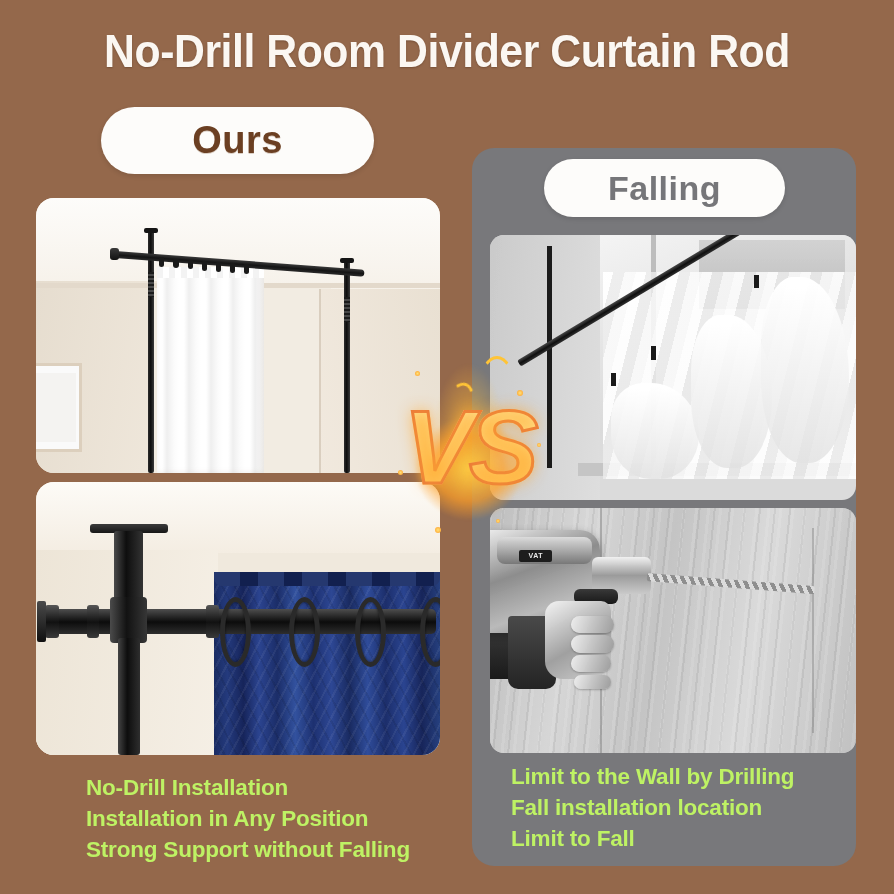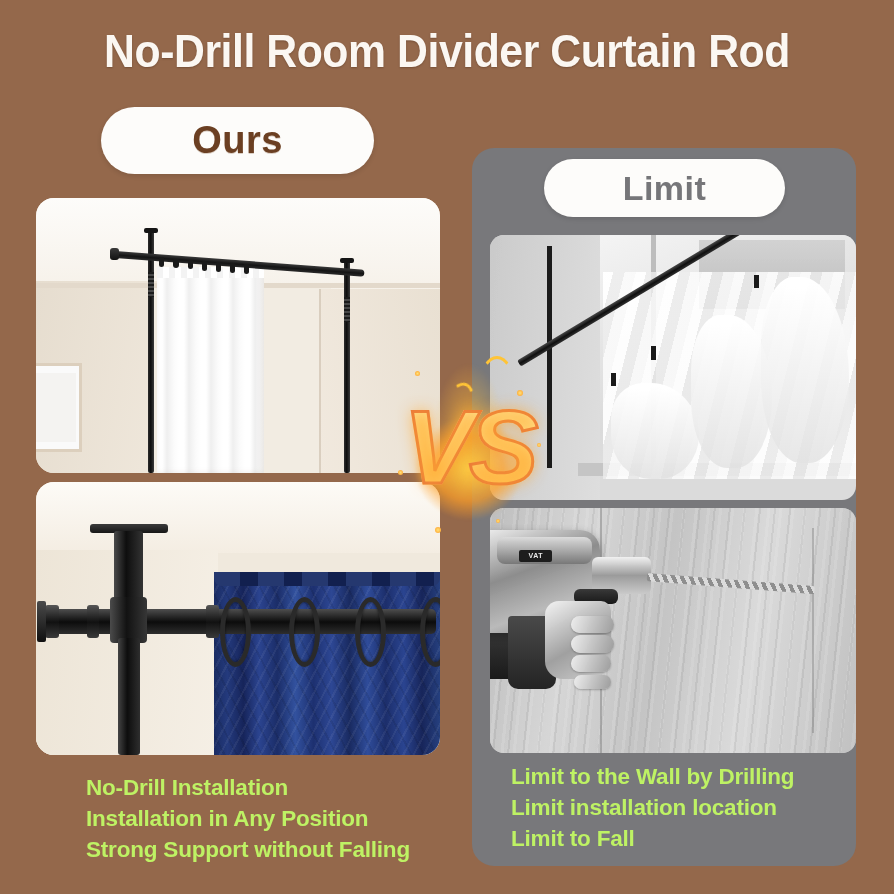--- a/index.html
+++ b/index.html
@@ -523,28 +523,28 @@
     <div class="vs-spark" style="left:8%;top:62%;width:5px;height:5px;"></div>
     <div class="vs-spark" style="left:30%;top:92%;width:6px;height:6px;"></div>
     <div class="vs-spark" style="left:66%;top:88%;width:4px;height:4px;"></div>
     <div class="vs-text">VS</div>
   </div>
 
   <div class="pill pill-ours">
     <span>Ours</span>
   </div>
   <div class="pill pill-others">
-    <span>Limit</span>
+    <span>Falling</span>
   </div>
 
   <div class="bullets bullets-left">
     <div>No-Drill Installation</div>
     <div>Installation in Any Position</div>
     <div>Strong Support without Falling</div>
   </div>
 
   <div class="bullets bullets-right">
     <div>Limit to the Wall by Drilling</div>
-    <div>Limit installation location</div>
+    <div>Fall installation location</div>
     <div>Limit to Fall</div>
   </div>
 
 </div>
 
 </body></html>

